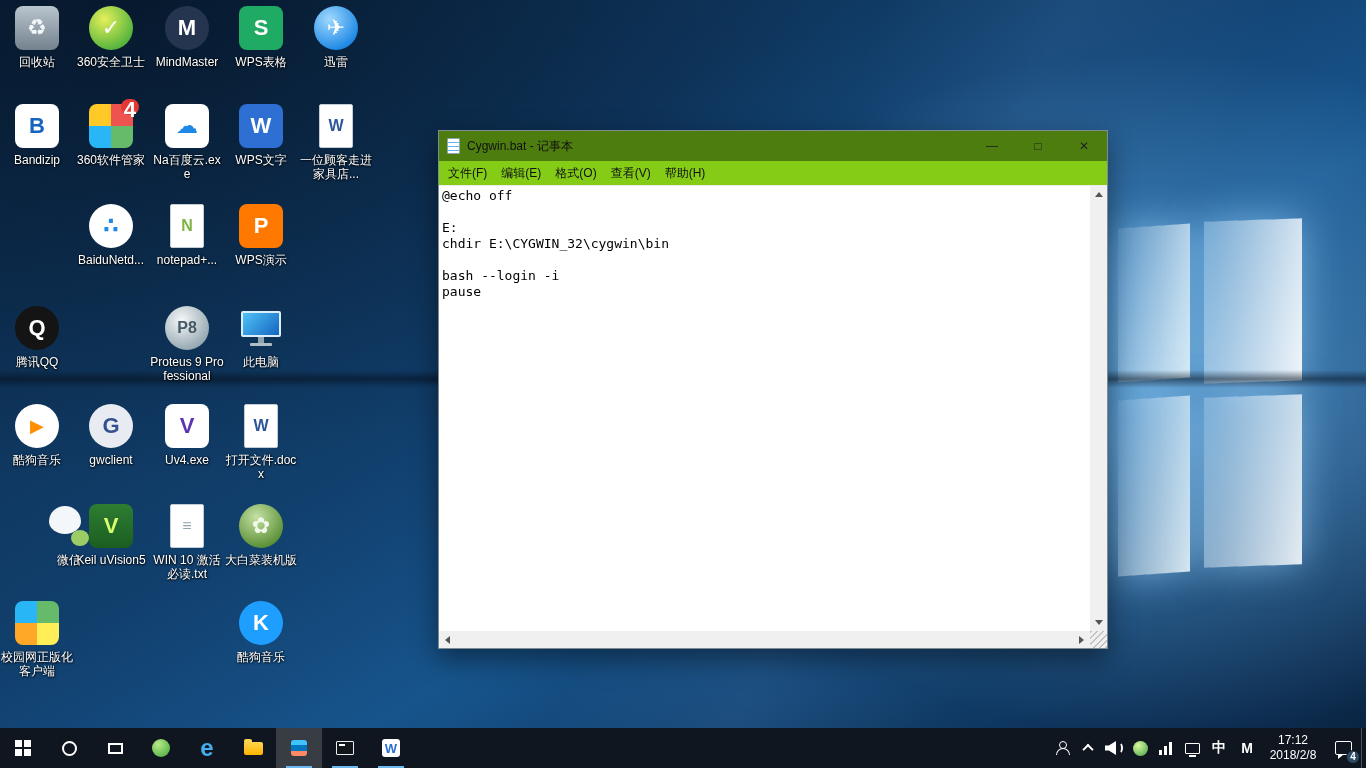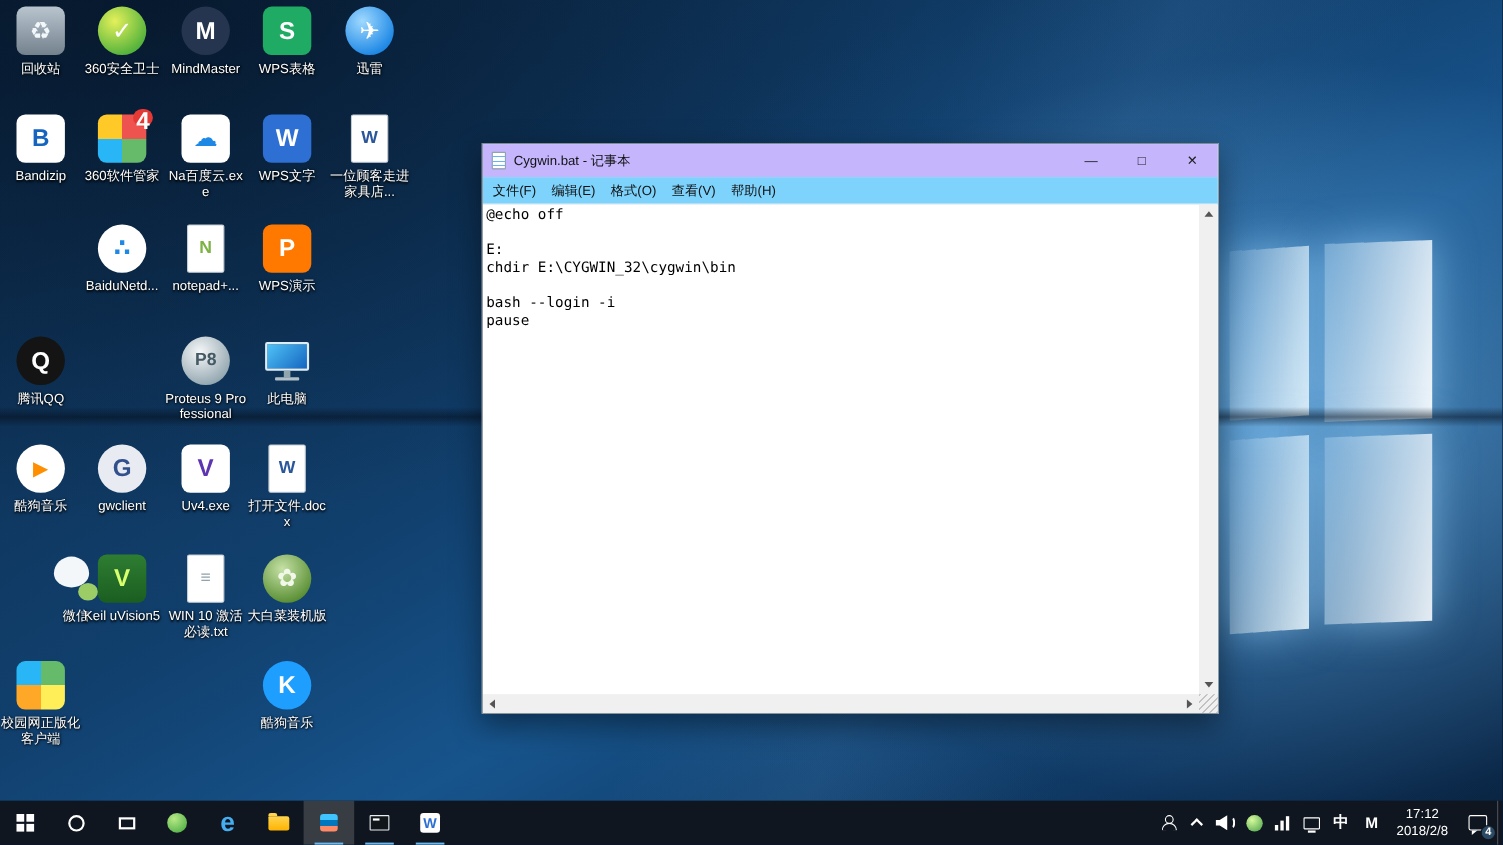--- a/index.html
+++ b/index.html
@@ -52,29 +52,29 @@
   .icon-badge { position:absolute; top:-5px; right:-6px; min-width:16px; height:16px; padding:0 3px;
                 background:#e53935; color:#fff; font-size:11px; line-height:16px; border-radius:8px;
                 font-weight:700; }
   .icon-label { margin-top:5px; font-size:12px; line-height:1.2; color:#fff;
                 text-shadow:0 1px 2px rgba(0,0,0,.95), 1px 0 2px rgba(0,0,0,.8); word-break:break-all; }
 
   
   #notepad { position:absolute; left:438px; top:130px; width:670px; height:519px; z-index:5;
              background:#fff; border:1px solid #7f8b93; box-shadow:0 10px 26px rgba(0,0,0,.45);
              display:flex; flex-direction:column; }
-  .titlebar { height:30px; background:#c4b5fd; display:flex; align-items:center; padding-left:8px; flex:0 0 30px; }
+  .titlebar { height:30px; background:#4d7c0f; display:flex; align-items:center; padding-left:8px; flex:0 0 30px; }
   .np-file-icon { width:13px; height:16px; background:
       repeating-linear-gradient(180deg, #fff 0 3px, #64b5f6 3px 4px);
       border:1px solid #90a4ae; border-radius:1px; }
   .np-title { margin-left:7px; font-size:12px; color:#111; }
   .win-controls { margin-left:auto; display:flex; height:30px; }
   .ctrl { width:46px; height:30px; display:flex; align-items:center; justify-content:center;
           font-size:12px; color:#222; cursor:default; }
-  .menubar { height:25px; flex:0 0 25px; background:#7dd3fc; display:flex; align-items:center;
+  .menubar { height:25px; flex:0 0 25px; background:#84cc16; display:flex; align-items:center;
              padding-left:2px; border-bottom:1px solid #ececec; }
   .menu-item { font-size:12px; color:#111; padding:4px 7px; }
   .np-body { position:relative; flex:1 1 auto; background:#fff; overflow:hidden; }
   .np-text { position:absolute; left:0; top:0; right:17px; bottom:0; padding:2px 3px;
              font-family:"DejaVu Sans Mono","Liberation Mono",monospace;
              font-size:13px; line-height:16px; color:#000; white-space:pre; }
   .vscroll { position:absolute; right:0; top:0; bottom:0; width:17px; background:#f0f0f0;
              display:flex; flex-direction:column; }
   .varrow { height:17px; display:flex; align-items:center; justify-content:center; }
   .vtrack { flex:1; }

